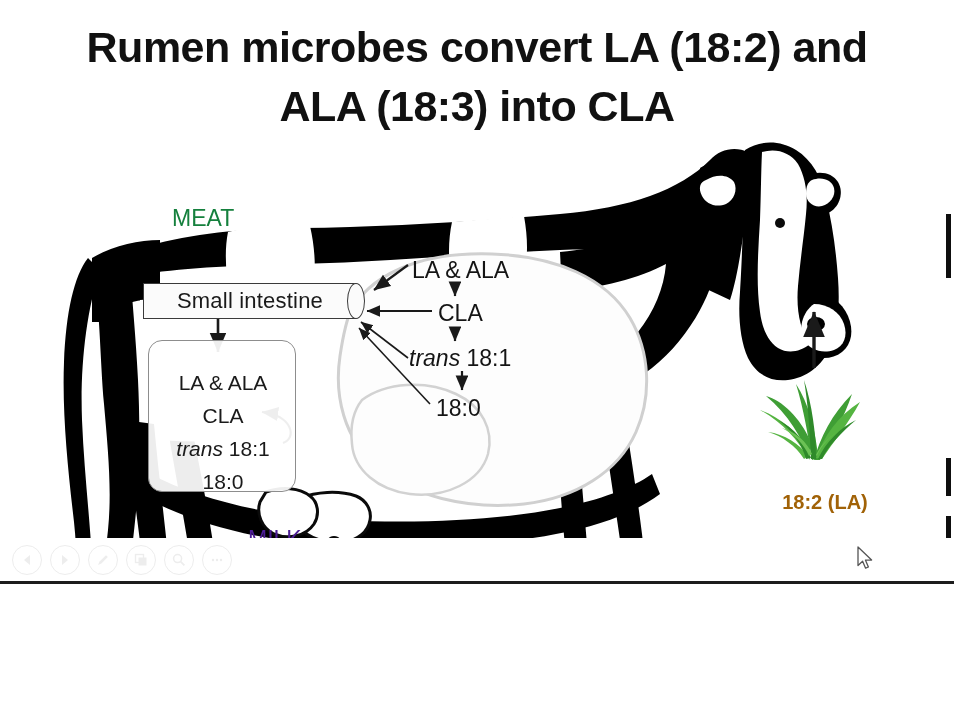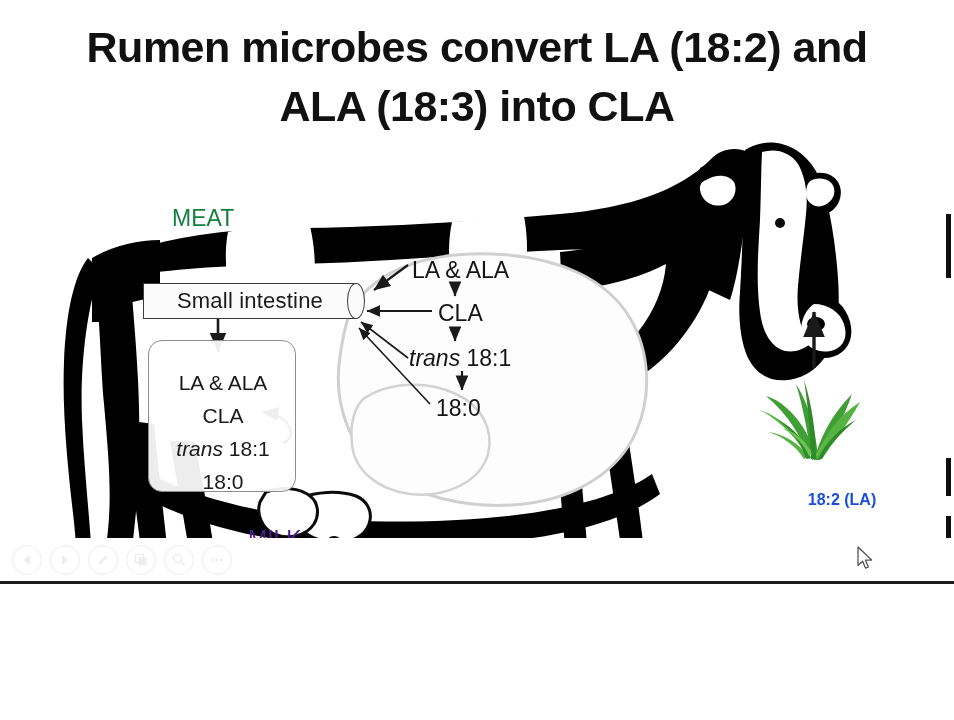--- a/index.html
+++ b/index.html
@@ -69,22 +69,22 @@
     font-size:23px; color:#141414; white-space:nowrap;
   }
   #ru0 { left:412px; top:257px; }
   #ru1 { left:438px; top:300px; }
   #ru2 { left:409px; top:345px; }
   #ru3 { left:436px; top:395px; }
 
   
   #grass { position:absolute; left:752px; top:366px; width:120px; height:96px; }
   .feed-lbl {
-    position:absolute; width:200px; text-align:center; left:742px;
-    font-size:16px; font-weight:700; color:#1d4ed8;
+    position:absolute; width:200px; text-align:center; left:725px;
+    font-size:20px; font-weight:700; color:#a16207;
   }
   #feed0 { top:491px; }
   #feed1 { top:518px; }
 
   
   #toolbar {
     position:absolute; left:0; bottom:0; width:954px; height:46px;
     background:#ffffff;
     border-bottom:3px solid #1c1c1c;
     display:flex; align-items:center; padding-left:12px; gap:8px;

